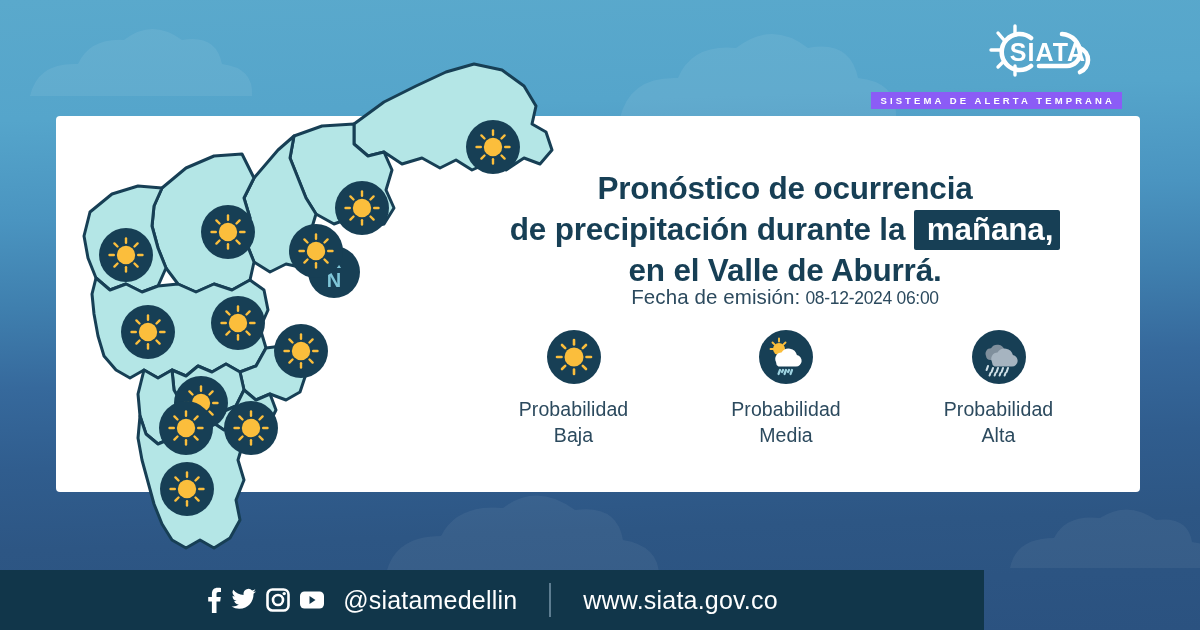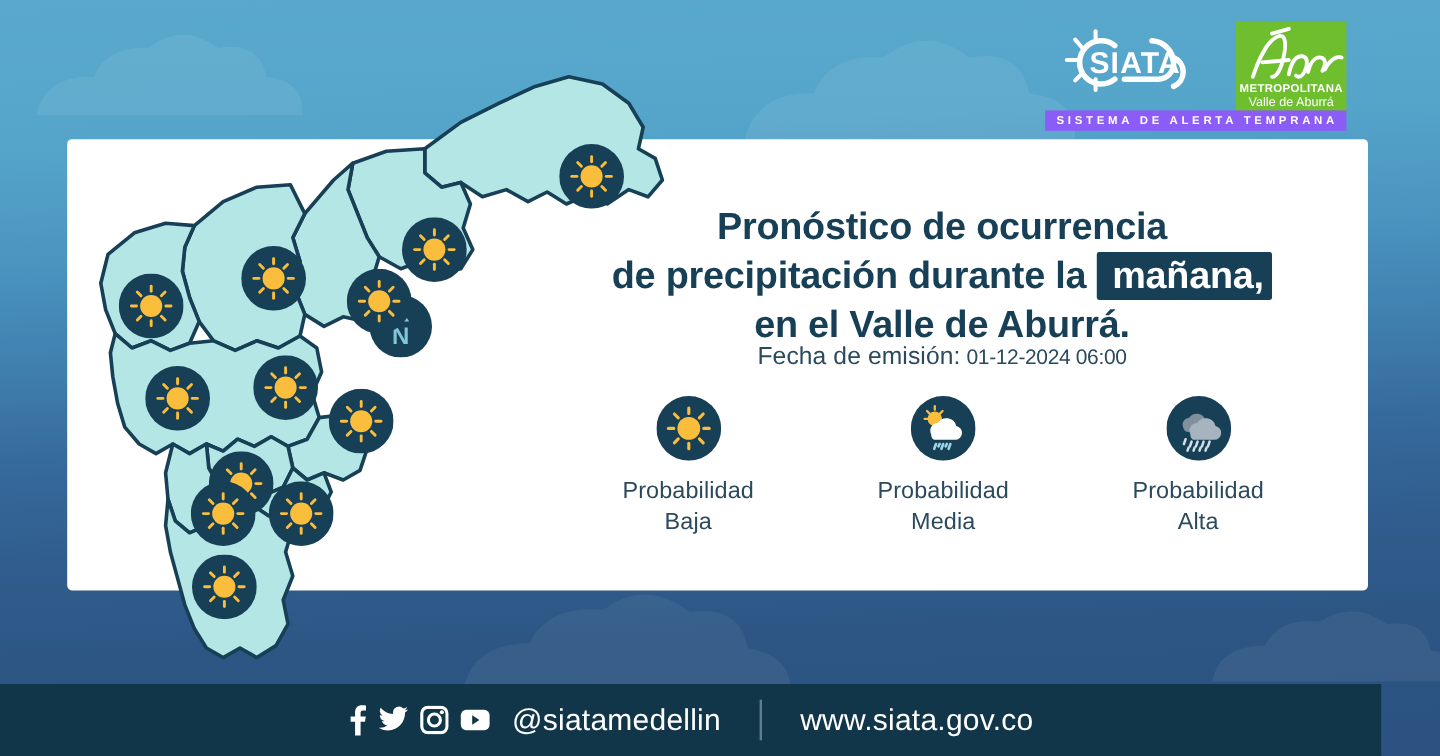--- a/index.html
+++ b/index.html
@@ -24,21 +24,21 @@
       #4a94c0 33%,
       #3f7fae 46%,
       #36699c 58%,
       #305d8e 70%,
       #2d5684 82%,
       #2b5280 100%);
   }
   .bg-clouds { position:absolute; left:0; top:0; width:1200px; height:630px; }
   
   .footer {
-    position:absolute; left:0; bottom:0; width:1151px; height:60px;
+    position:absolute; left:0; bottom:0; width:984px; height:60px;
     background:#123murky;
     background:#11364a;
     display:flex; align-items:center; justify-content:center;
     gap:0;
   }
   .footer-inner { display:flex; align-items:center; gap:18px; }
   .social { display:flex; align-items:center; gap:9px; }
   .social svg { display:block; }
   .handle {
     color:#ffffff; font-size:25px; letter-spacing:.2px;
@@ -366,48 +366,32 @@
           <line x1="14" y1="49" x2="20" y2="43"></line>
           <line x1="31" y1="57" x2="31" y2="48"></line>
         </g>
 
         <path d="M47 20 a18 18 0 1 0 0 28" stroke="#ffffff" stroke-width="4.6" fill="none" stroke-linecap="round"></path>
         <path d="M78 16 a19 19 0 0 1 18 19 a13 13 0 0 1 -13 13 l-28 0" stroke="#ffffff" stroke-width="4.6" fill="none" stroke-linecap="round"></path>
         <path d="M96 30 a13 13 0 0 1 0 24" stroke="#ffffff" stroke-width="4.6" fill="none" stroke-linecap="round"></path>
         <text x="64" y="43" text-anchor="middle" font-family="Liberation Sans, sans-serif" font-size="25" font-weight="bold" fill="#ffffff" letter-spacing="1" id="siata-wordmark">SIATA</text>
       </svg>
     </div>
-    <div class="area-logo">
-      <svg width="92" height="52" viewBox="0 0 92 52" style="position:absolute;top:2px;left:0;">
-        <g fill="none" stroke="#ffffff" stroke-width="3.2" stroke-linecap="round">
-          <path d="M14 44 C20 26 28 12 36 10 C41 9 42 16 40 26 C38 37 34 44 30 44"></path>
-          <path d="M22 32 L44 30"></path>
-          <path d="M44 42 C46 32 50 26 56 27 C60 28 60 34 57 40 C55 44 52 45 50 43"></path>
-          <path d="M60 40 C62 32 66 27 71 28 C75 29 75 34 72 39"></path>
-          <path d="M74 38 C78 30 84 26 88 28"></path>
-          <path d="M30 8 L44 4"></path>
-        </g>
-      </svg>
-      <span class="area-sub">
-        <span class="l1">METROPOLITANA</span>
-        <span class="l2">Valle de Aburrá</span>
-      </span>
-    </div>
   </div>
   <div class="tagline">SISTEMA DE ALERTA TEMPRANA</div>
 
   <div class="headline">
     <span>Pronóstico de ocurrencia</span><br>
     <span>de precipitación durante la</span>
     <span class="hl-mark">mañana,</span><br>
     <span>en el Valle de Aburrá.</span>
   </div>
 
   <div class="date-row">
-    <span class="date-label">Fecha de emisión:</span><span class="date-value">01-12-2024 06:00</span>
+    <span class="date-label">Fecha de emisión:</span><span class="date-value">08-12-2024 06:00</span>
   </div>
 
   <div class="legend">
 
     <div class="leg-item">
       <svg class="leg-icon" viewBox="0 0 54 54">
         <circle cx="27" cy="27" r="27" fill="#173f55"></circle>
         <circle cx="27" cy="27" r="9.5" fill="#fbbe3c"></circle>
         <g stroke="#fbbe3c" stroke-width="2.6" stroke-linecap="round">
           <line x1="27" y1="10" x2="27" y2="14.5"></line>

